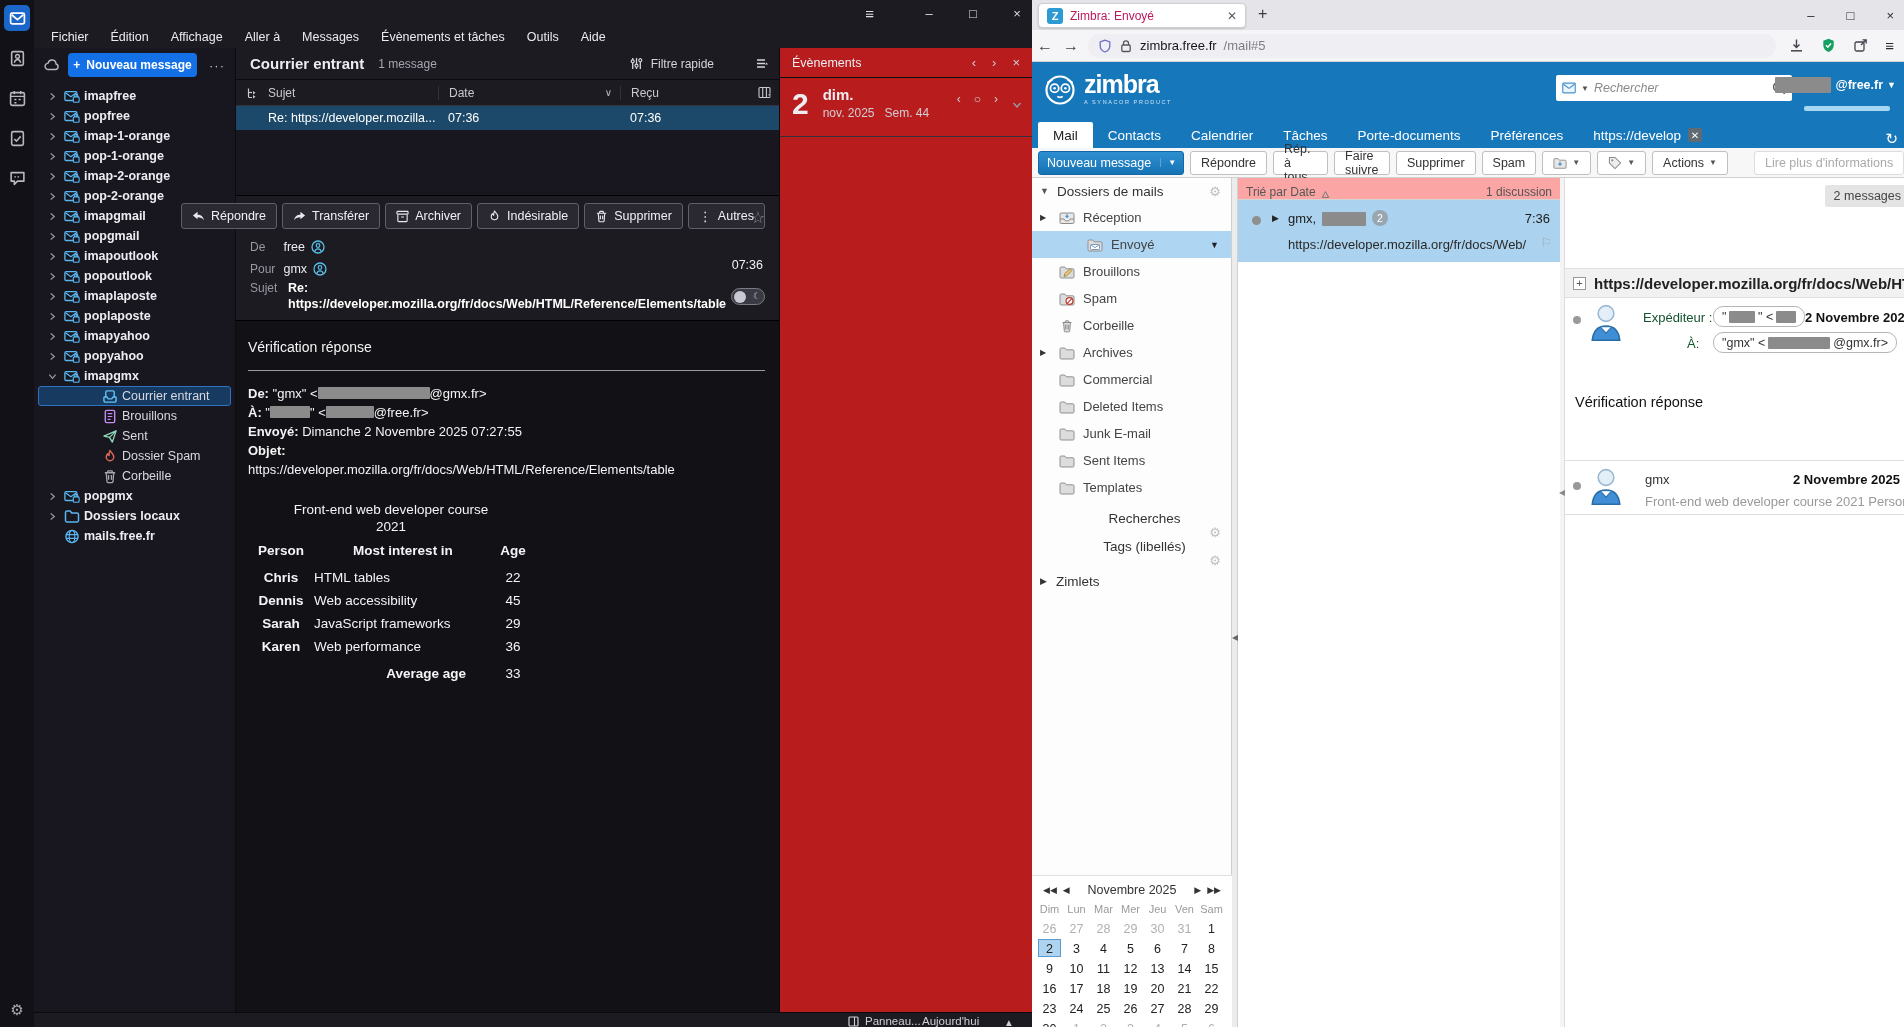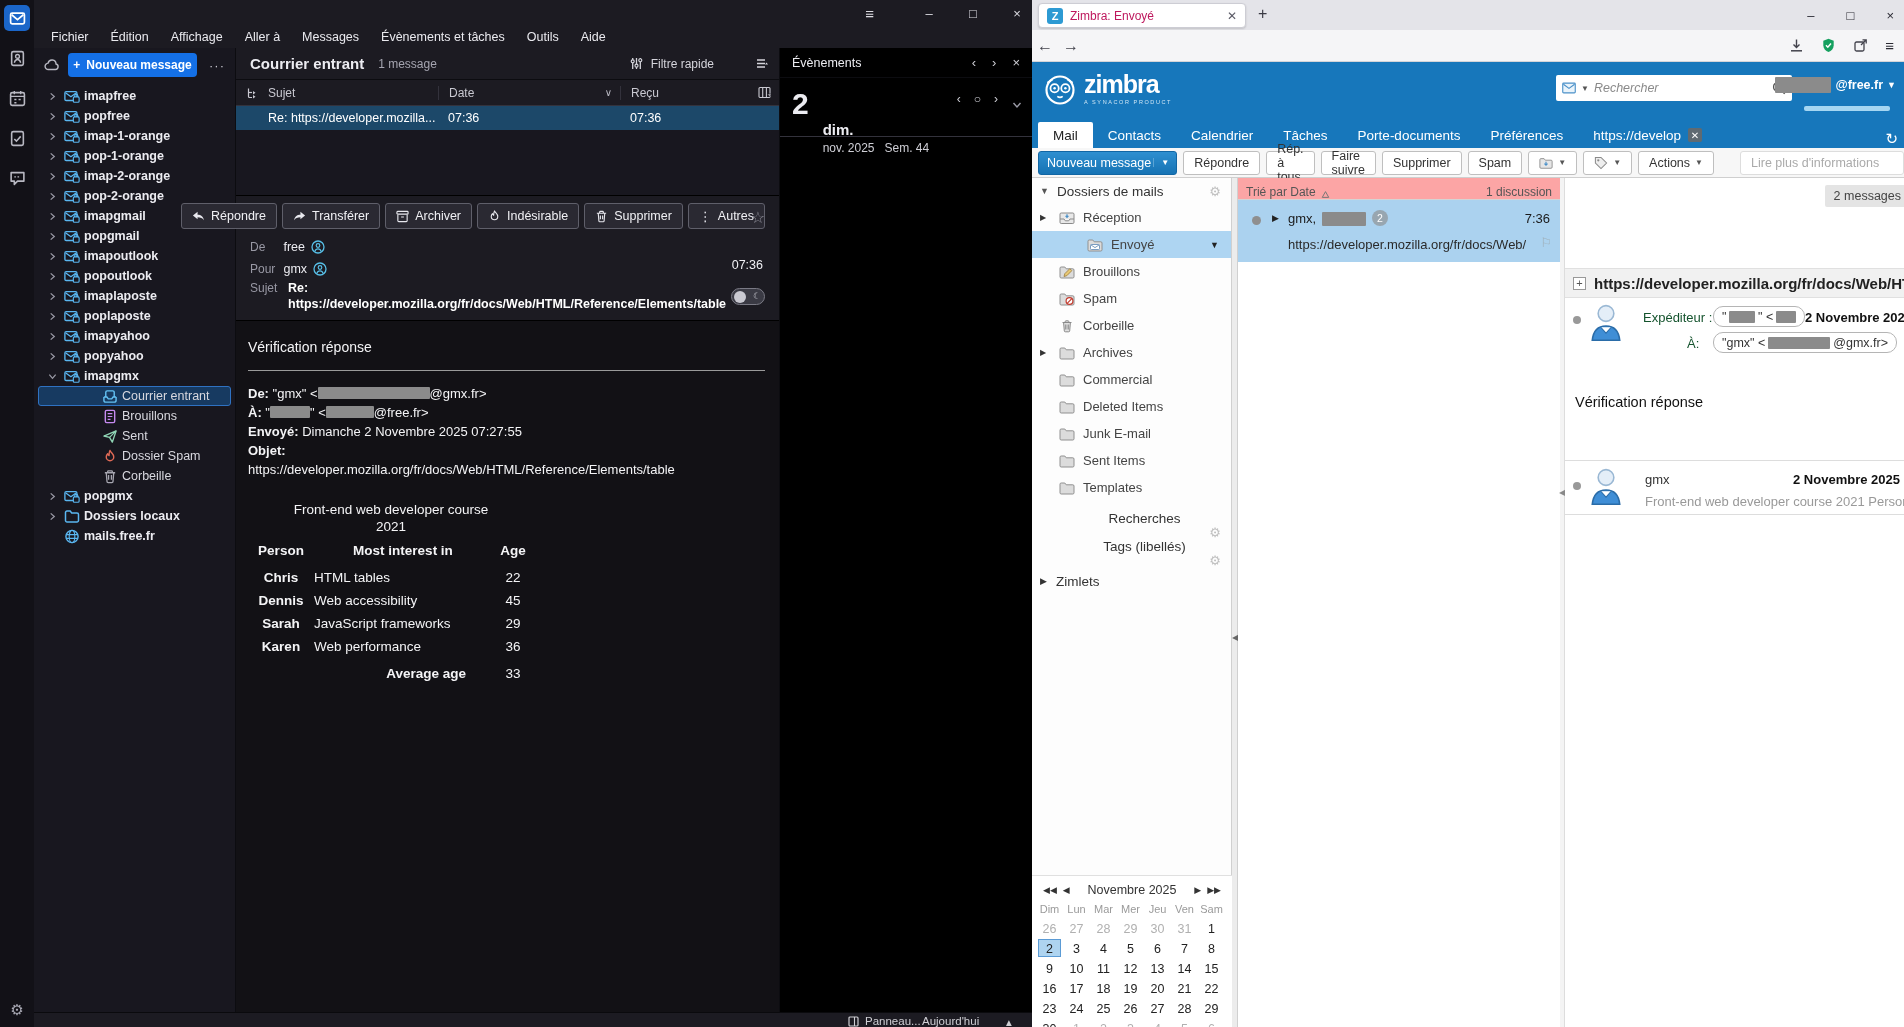--- a/index.html
+++ b/index.html
@@ -85,26 +85,26 @@
   .rw110{width:112px;} .rw40{width:40px;} .rw48{width:48px;} .rw56{width:56px;} .rw44{width:44px;} .rw26{width:26px;} .rw20{width:20px;} .rw62{width:62px;}
   .mtable{margin-top:22px;width:286px;font-size:13.5px;}
   .mt-cap{text-align:center;line-height:17px;}
   .mt-grid{display:grid;grid-template-columns:66px 178px 42px;line-height:23px;margin-top:4px;}
   .mt-grid .hc{font-weight:bold;text-align:center;}
   .mt-grid .n{font-weight:bold;text-align:center;}
   .mt-grid .i{text-align:left;}
   .mt-grid .a{text-align:center;}
   .mt-foot-l{font-weight:bold;text-align:right;padding-right:26px;}
   
-  .tb-events{position:absolute;left:779px;top:48px;width:253px;height:964px;background:#000000;border-left:1px solid #0c0c10;}
+  .tb-events{position:absolute;left:779px;top:48px;width:253px;height:964px;background:#b91c1c;border-left:1px solid #0c0c10;}
   .ev-head{height:30px;display:flex;align-items:center;padding:0 12px;border-bottom:1px solid #0c0c10;font-size:12.5px;}
   .ev-head .nav{margin-left:auto;display:flex;gap:16px;color:#cfcfd6;font-size:13px;}
   .ev-date{position:relative;height:52px;padding:6px 12px 0 12px;display:flex;}
   .ev-num{font-size:30px;font-weight:bold;line-height:40px;}
-  .ev-dcol{margin-left:14px;padding-top:2px;margin-top:35px;}
+  .ev-dcol{margin-left:14px;padding-top:2px;}
   .ev-dayname{font-size:15px;font-weight:bold;}
   .ev-sub{font-size:12px;color:#cfcfd6;margin-top:3px;display:flex;gap:10px;}
   .ev-ctrl{position:absolute;right:34px;top:14px;display:flex;gap:13px;color:#cfcfd6;font-size:12px;align-items:center;}
   .ev-chev{position:absolute;right:10px;top:22px;color:#cfcfd6;}
   .ev-chev svg{width:10px;height:10px;}
   .ev-div{border-top:1px solid #33323c;margin-top:6px;}
   .ev-new{height:32px;display:flex;align-items:center;gap:8px;padding:0 12px;font-size:12.5px;}
   .ev-new svg{width:15px;height:15px;}
   
   .tb-status{position:absolute;left:34px;bottom:0;width:998px;height:15px;background:#1c1b22;border-top:1px solid #0a0a0d;font-size:11.5px;color:#cfcfd4;overflow:hidden;}
@@ -149,21 +149,21 @@
   .zm-tab.active{background:#fff;color:#222;border-radius:2px 2px 0 0;}
   .zm-tab-close{width:14px;height:14px;background:#5f6a72;border-radius:2px;color:#fff;font-size:10px;display:flex;align-items:center;justify-content:center;}
   .zm-refresh{margin-left:auto;color:#fff;font-size:15px;padding-right:6px;}
   .zm-toolbar{position:absolute;left:0;top:86px;width:872px;height:30px;background:#f7f7f7;border-bottom:1px solid #cfcfcf;display:flex;align-items:center;padding-left:6px;gap:6px;}
   .zbtn-new{width:172px;height:24px;border-radius:3px;background:linear-gradient(#2e8fd0,#1673b4);color:#fff;font-size:12.5px;display:flex;align-items:center;border:1px solid #1166a4;}
   .zbtn-new .lbl{padding-left:8px;flex:1;}
   .zbtn-new .dd{border-left:1px solid #5aa3d4;padding:0 7px;font-size:8px;}
   .zbtn{height:24px;padding:0 10px;background:#fff;border:1px solid #bfbfbf;border-radius:3px;font-size:12.5px;color:#333;display:flex;align-items:center;gap:5px;}
   .zbtn svg{width:14px;height:14px;}
   .zbtn .dd{font-size:8px;color:#555;}
-  .zbtn.disabled{color:#aaa;border-color:#ddd;margin-left:20px;width:164px;flex:none;white-space:nowrap;overflow:hidden;}
+  .zbtn.disabled{color:#aaa;border-color:#ddd;margin-left:20px;width:150px;flex:none;white-space:nowrap;overflow:hidden;}
   
   .zm-side{position:absolute;left:0;top:116px;width:200px;height:849px;background:#fdfdfd;border-right:1px solid #d0d0d0;}
   .zs-title{height:26px;display:flex;align-items:center;font-size:13.5px;color:#333;padding-left:8px;gap:8px;}
   .zs-title .tri{font-size:9px;color:#555;}
   .zs-title .gear{margin-left:auto;margin-right:10px;color:#c0c0c0;font-size:13px;}
   .zfolder{height:27px;display:flex;align-items:center;font-size:13px;color:#444;padding-left:8px;gap:8px;}
   .zfolder .arr{width:10px;font-size:8px;color:#333;}
   .zfolder .zicon{width:17px;display:flex;justify-content:center;}
   .zfolder .zicon svg{width:16px;height:14px;}
   .zfolder.sel{background:#aed5f2;padding-left:36px;}
@@ -905,20 +905,35 @@
       <span class="fx-newtab">+</span>
       <div class="fx-winbtns">
         <span>–</span>
         <span>□</span>
         <span>×</span>
       </div>
     </div>
     <div class="fx-navbar">
       <span class="nav-arrow">←</span>
       <span class="nav-arrow">→</span>
+      <div class="urlbar">
+        <span>
+            <svg viewBox="0 0 14 14">
+              <path d="M7 1.2L2.2 3v4c0 3 2 5 4.8 6 2.8-1 4.8-3 4.8-6V3z" fill="none" stroke="#6b6fc9" stroke-width="1.3"></path>
+            </svg>
+          </span>
+        <span>
+            <svg viewBox="0 0 14 14">
+              <rect x="2.8" y="6" width="8.4" height="6.5" rx="1.2" fill="none" stroke="#55555e" stroke-width="1.3"></rect>
+              <path d="M4.5 6V4.3a2.5 2.5 0 015 0V6" fill="none" stroke="#55555e" stroke-width="1.3"></path>
+            </svg>
+          </span>
+        <span class="url-text">zimbra.free.fr</span>
+          <span class="url-text url-path">/mail#5</span>
+      </div>
       <div class="nav-icons">
         <span>
             <svg viewBox="0 0 15 15">
               <path d="M7.5 1.5V9M4.5 6.5l3 3 3-3" fill="none" stroke="#42424c" stroke-width="1.4"></path>
               <path d="M2 12.8h11" stroke="#42424c" stroke-width="1.5"></path>
             </svg>
           </span>
         <span>
             <svg viewBox="0 0 14 15">
               <path d="M7 .8L1.8 2.8v4.4c0 3.4 2.2 5.8 5.2 6.9 3-1.1 5.2-3.5 5.2-6.9V2.8z" fill="#15a05f"></path>

